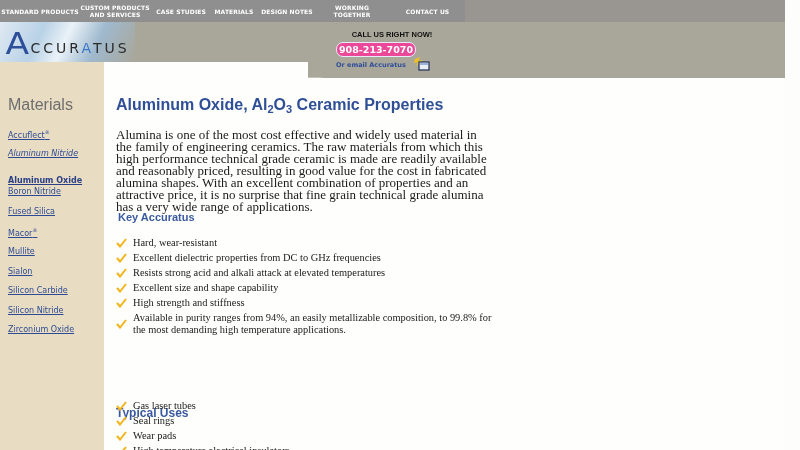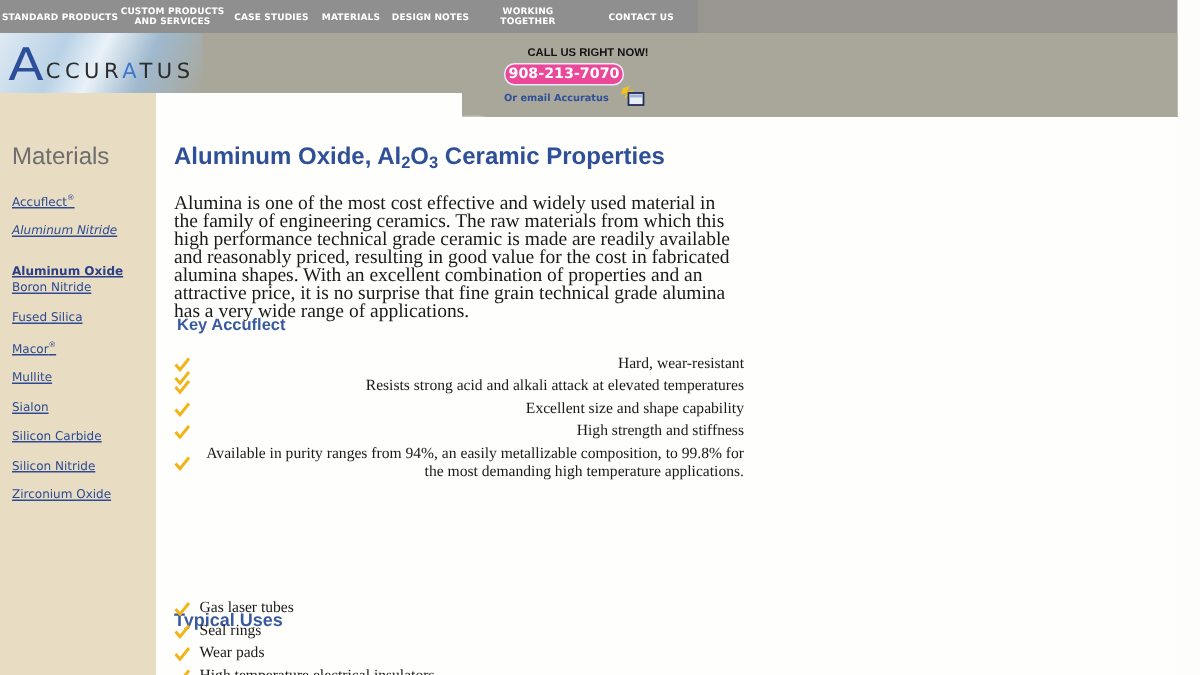--- a/index.html
+++ b/index.html
@@ -124,21 +124,21 @@
     .check-list { position: absolute; left: 12px; width: 380px; list-style: none; }
     .check-list li {
       position: relative; padding-left: 17px;
       font-family: "Liberation Serif", serif; font-size: 10.4px; line-height: 12px; color: #1a1a1a;
       margin-bottom: 3px;
     }
     .check-list li .check {
       position: absolute; left: 0; top: 50%; transform: translateY(-50%);
       width: 11px; height: 10px;
     }
-    #key-list { top: 159px; text-align: right; }
+    #key-list { top: 159px; }
     #uses-list { top: 322px; }
   </style>
 </head>
 <body>
 
 <div id="page">
 
   <div id="topnav">
     <div class="navbar">
       <a class="nav-item" style="left:0;width:80px;">STANDARD PRODUCTS</a>
@@ -190,28 +190,28 @@
     <a class="side-link" style="top:208px;"><span>Silicon Carbide</span></a>
     <a class="side-link" style="top:228px;"><span>Silicon Nitride</span></a>
     <a class="side-link" style="top:247px;"><span>Zirconium Oxide</span></a>
   </div>
 
   <div id="main">
     <h1 id="title"><span>Aluminum Oxide, Al</span><sub>2</sub><span>O</span><sub>3</sub><span> Ceramic Properties</span></h1>
 
     <p id="intro">Alumina is one of the most cost effective and widely used material in the family of engineering ceramics. The raw materials from which this high performance technical grade ceramic is made are readily available and reasonably priced, resulting in good value for the cost in fabricated alumina shapes. With an excellent combination of properties and an attractive price, it is no surprise that fine grain technical grade alumina has a very wide range of applications.</p>
 
-    <h2 id="key-head" class="section-head">Key Accuflect</h2>
+    <h2 id="key-head" class="section-head">Key Accuratus</h2>
     <ul id="key-list" class="check-list">
       <li><svg class="check" viewBox="0 0 11 10">
             <path d="M1 5 L4 8.5 L10 1" fill="none" stroke="#f2b418" stroke-width="2"></path>
           </svg><span>Hard, wear-resistant</span></li>
       <li><svg class="check" viewBox="0 0 11 10">
             <path d="M1 5 L4 8.5 L10 1" fill="none" stroke="#f2b418" stroke-width="2"></path>
-          </svg></li>
+          </svg><span>Excellent dielectric properties from DC to GHz frequencies</span></li>
       <li><svg class="check" viewBox="0 0 11 10">
             <path d="M1 5 L4 8.5 L10 1" fill="none" stroke="#f2b418" stroke-width="2"></path>
           </svg><span>Resists strong acid and alkali attack at elevated temperatures</span></li>
       <li><svg class="check" viewBox="0 0 11 10">
             <path d="M1 5 L4 8.5 L10 1" fill="none" stroke="#f2b418" stroke-width="2"></path>
           </svg><span>Excellent size and shape capability</span></li>
       <li><svg class="check" viewBox="0 0 11 10">
             <path d="M1 5 L4 8.5 L10 1" fill="none" stroke="#f2b418" stroke-width="2"></path>
           </svg><span>High strength and stiffness</span></li>
       <li><svg class="check" viewBox="0 0 11 10">

